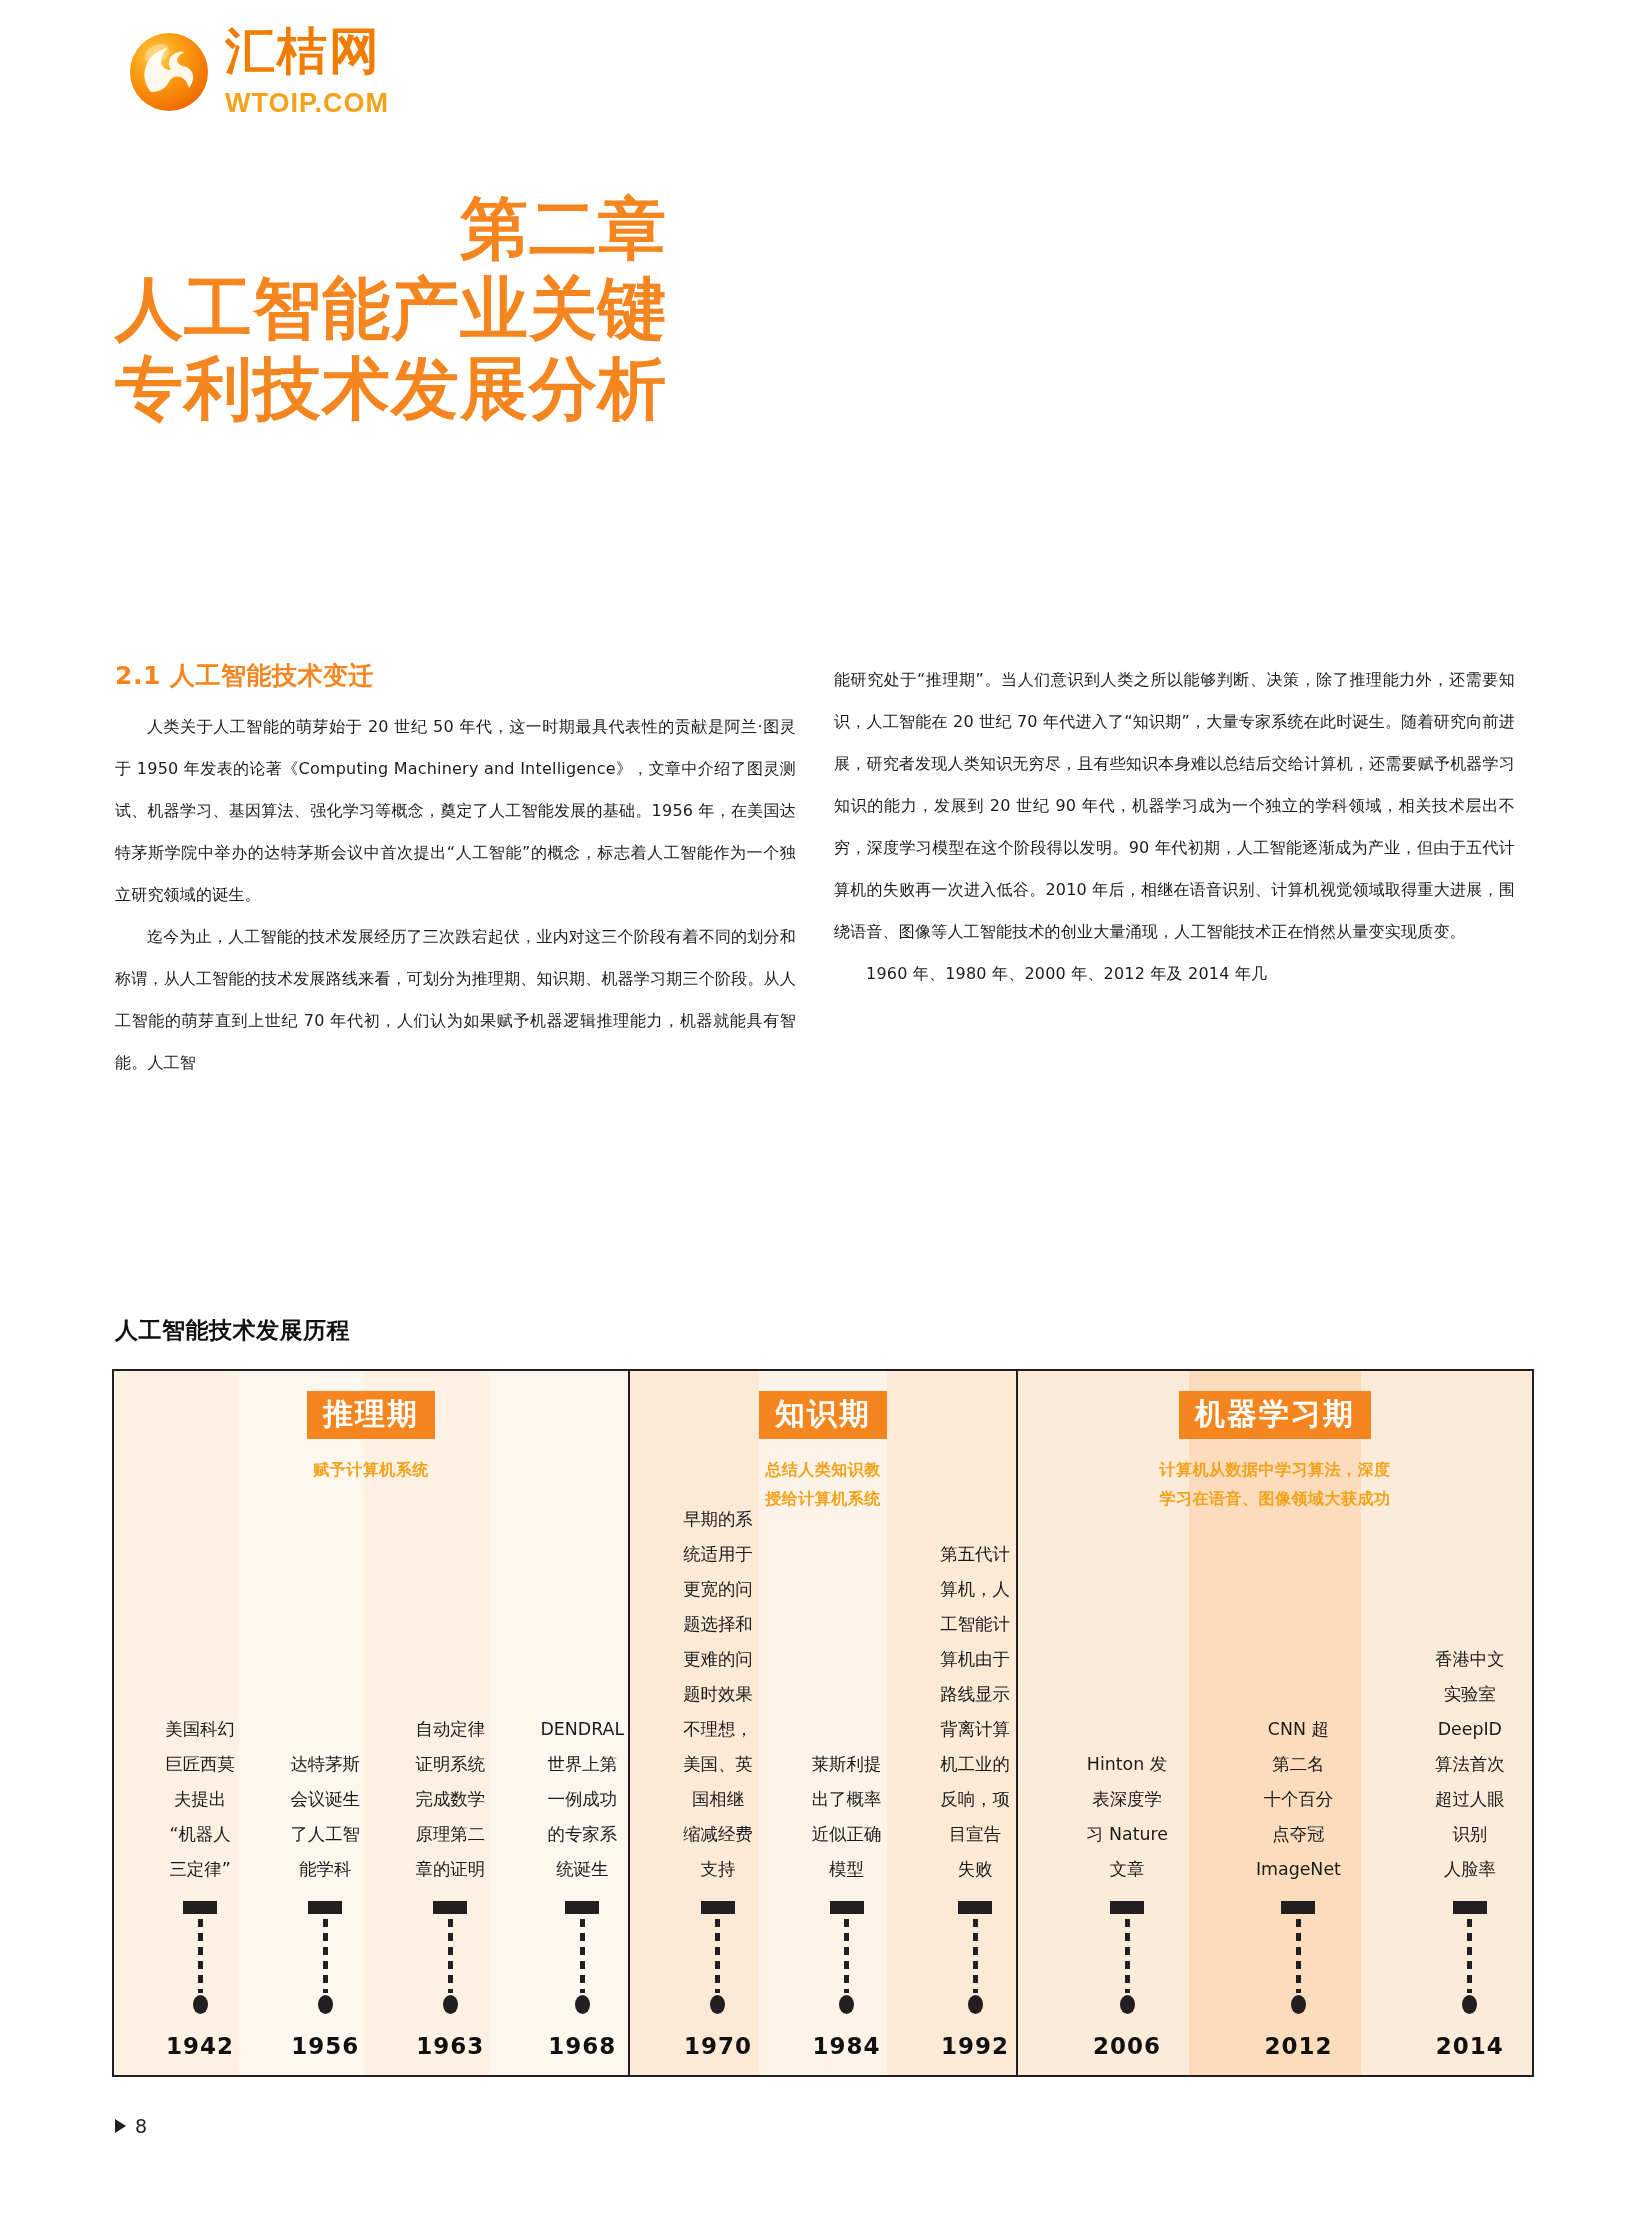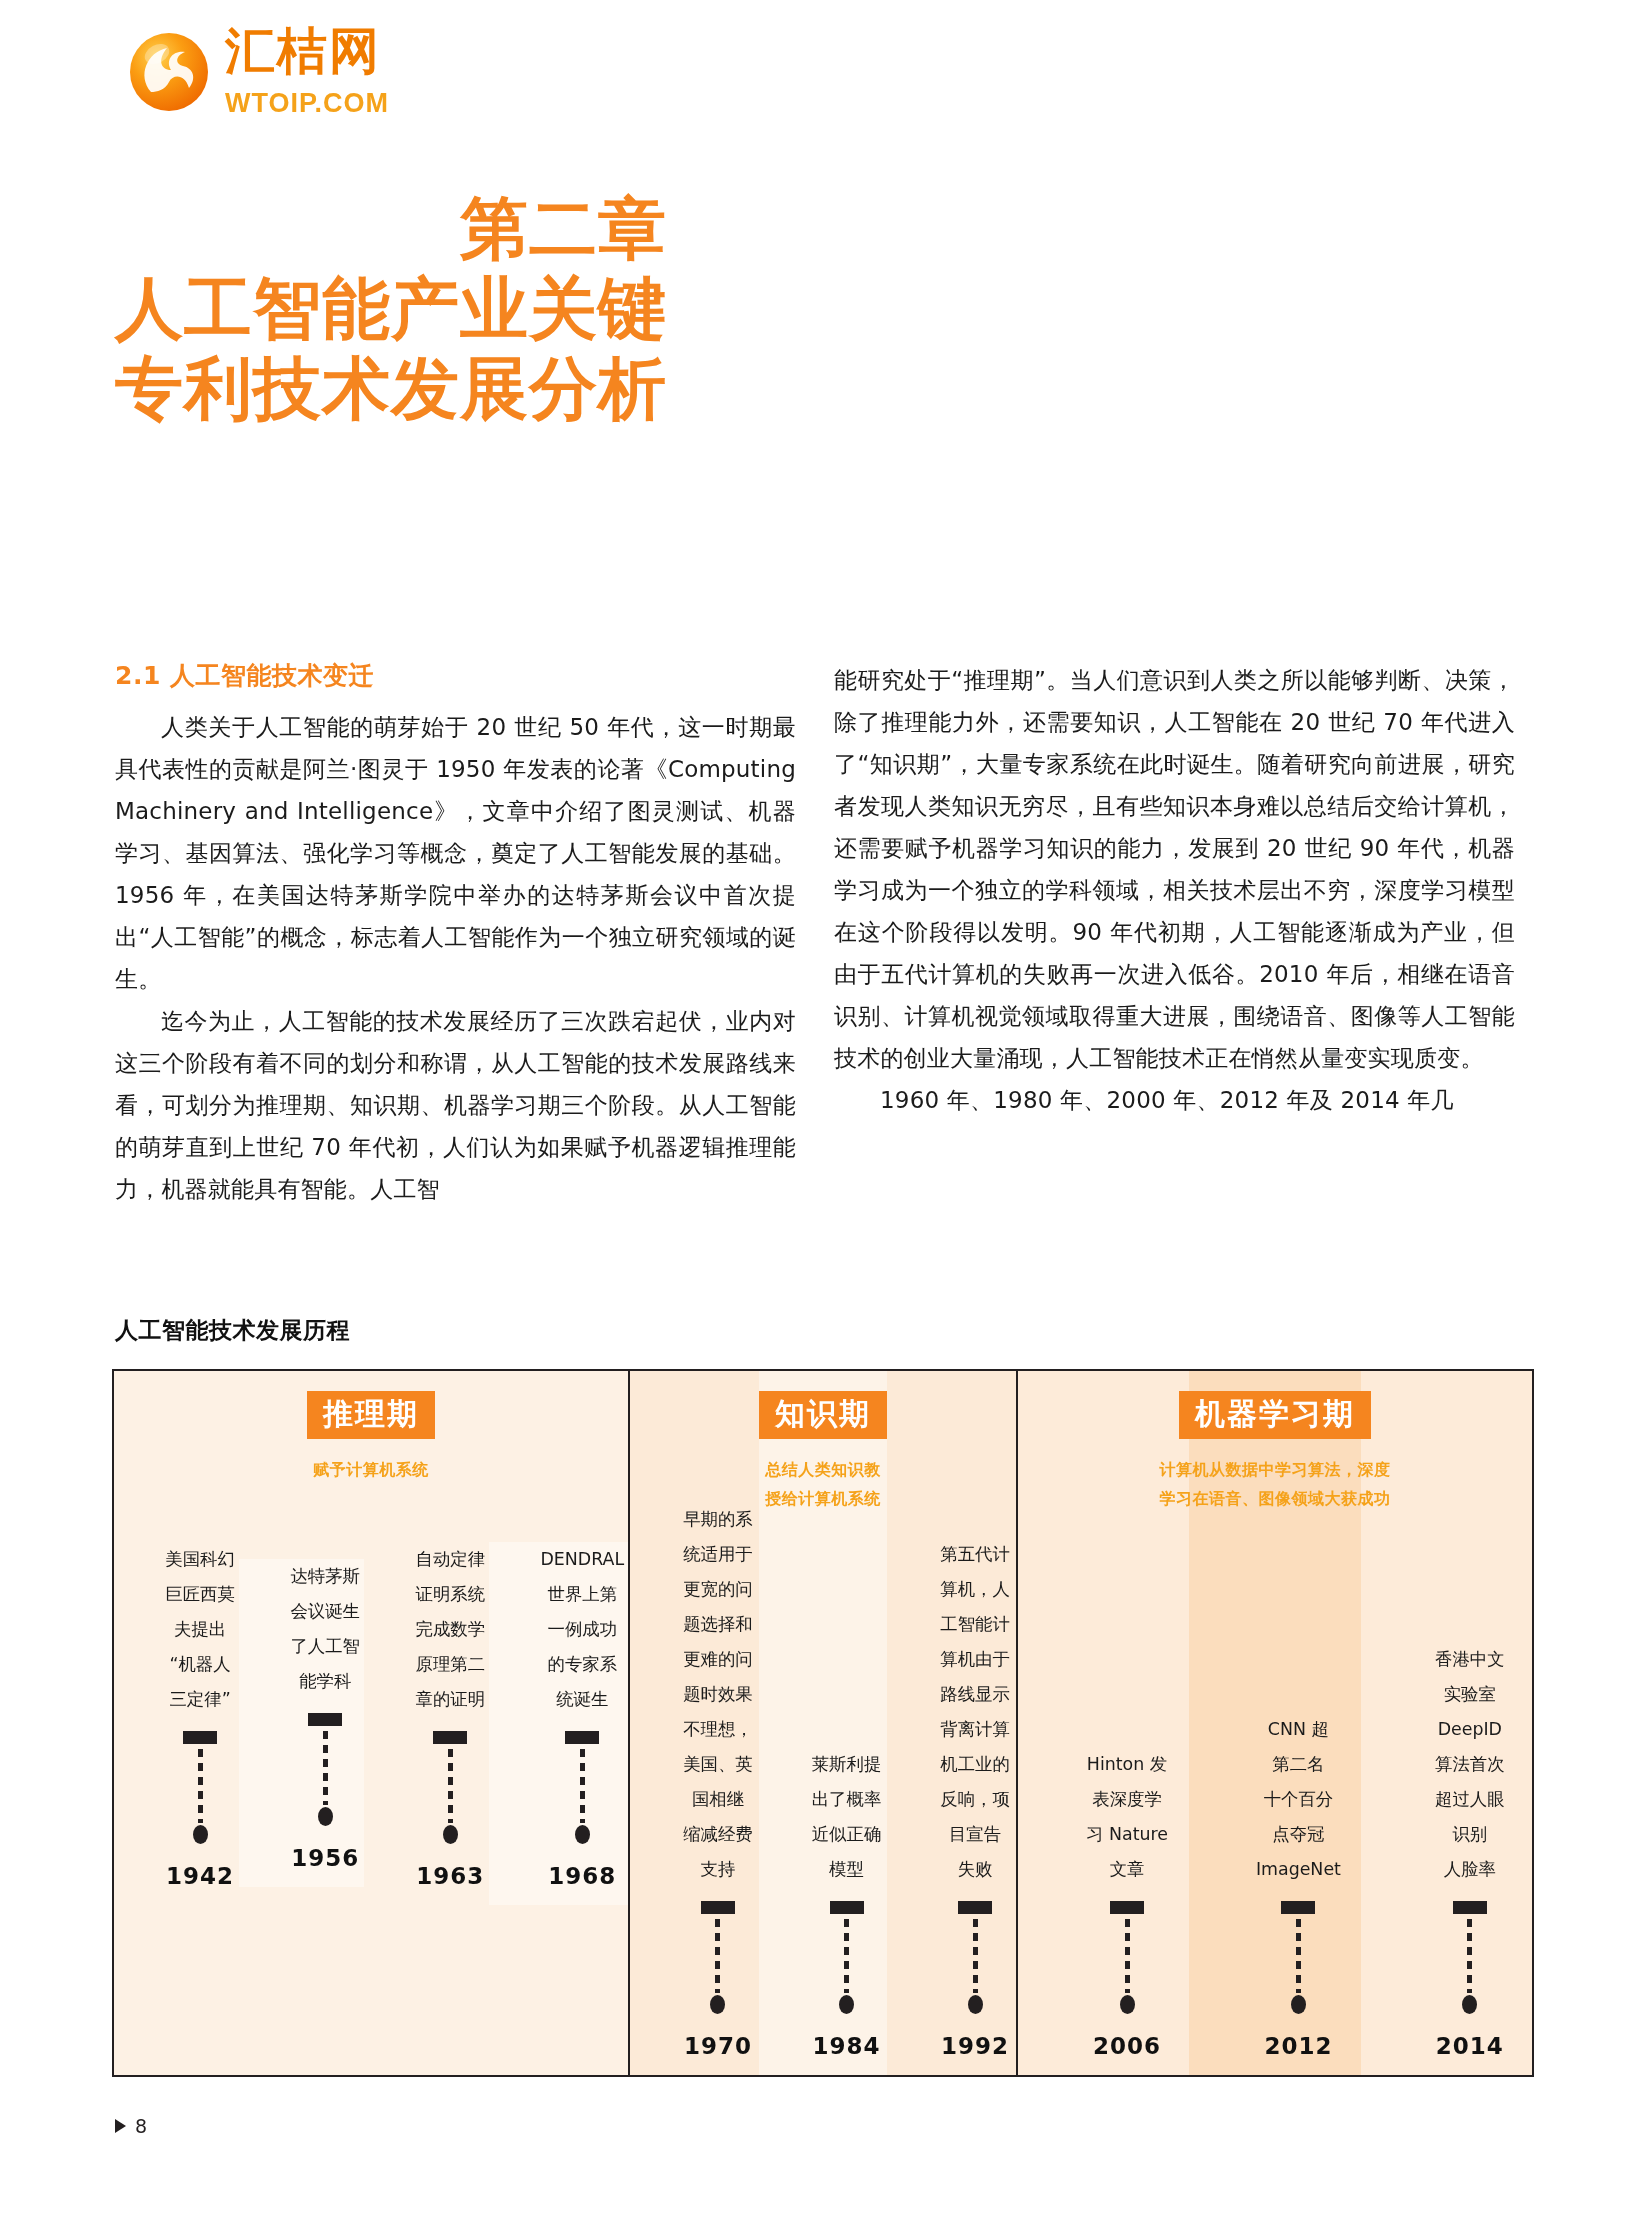--- a/index.html
+++ b/index.html
@@ -30,21 +30,21 @@
 
   
   .col{position:absolute;top:659px;width:681px;}
   .col-left{left:115px;}
   .col-right{left:834px;}
   .sec-title{
     font-family:"DejaVu Sans","Liberation Sans",sans-serif;
     font-weight:bold;color:#f5851f;font-size:25px;margin:0 0 14px 0;letter-spacing:0.5px;
   }
   .para{
-    font-size:23px;line-height:42px;text-align:justify;margin:0;color:#1b1b1b;
+    font-size:16px;line-height:42px;text-align:justify;margin:0;color:#1b1b1b;
     font-family:"DejaVu Sans","Liberation Sans",sans-serif;
     letter-spacing:0.2px;
   }
   .para + .para{margin-top:0;}
   .indent{text-indent:2em;}
 
   
   .fig-title{
     position:absolute;left:115px;top:1315px;
     font-family:"DejaVu Sans","Liberation Sans",sans-serif;
@@ -147,21 +147,21 @@
     <p class="para indent">迄今为止，人工智能的技术发展经历了三次跌宕起伏，业内对这三个阶段有着不同的划分和称谓，从人工智能的技术发展路线来看，可划分为推理期、知识期、机器学习期三个阶段。从人工智能的萌芽直到上世纪 70 年代初，人们认为如果赋予机器逻辑推理能力，机器就能具有智能。人工智</p>
   </div>
 
   <div class="col col-right">
     <p class="para">能研究处于“推理期”。当人们意识到人类之所以能够判断、决策，除了推理能力外，还需要知识，人工智能在 20 世纪 70 年代进入了“知识期”，大量专家系统在此时诞生。随着研究向前进展，研究者发现人类知识无穷尽，且有些知识本身难以总结后交给计算机，还需要赋予机器学习知识的能力，发展到 20 世纪 90 年代，机器学习成为一个独立的学科领域，相关技术层出不穷，深度学习模型在这个阶段得以发明。90 年代初期，人工智能逐渐成为产业，但由于五代计算机的失败再一次进入低谷。2010 年后，相继在语音识别、计算机视觉领域取得重大进展，围绕语音、图像等人工智能技术的创业大量涌现，人工智能技术正在悄然从量变实现质变。</p>
     <p class="para indent">1960 年、1980 年、2000 年、2012 年及 2014 年几</p>
   </div>
 
   <div class="fig-title">人工智能技术发展历程</div>
   <div class="fig" id="figure">
-      <div class="phase p1" style="flex: 4 1 0px; align-items: center;">
+      <div class="phase p1" style="flex: 4 1 0px;">
         <div class="phase-head"><div class="phase-badge">推理期</div><div class="phase-sub">
             <div>赋予计算机系统</div>
           </div></div>
         <div class="lane">
           <div class="lane-inner">
             <div class="lane-desc">
               <span>美国科幻</span>
               <span>巨匠西莫</span>
               <span>夫提出</span>
               <span>“机器人</span>

